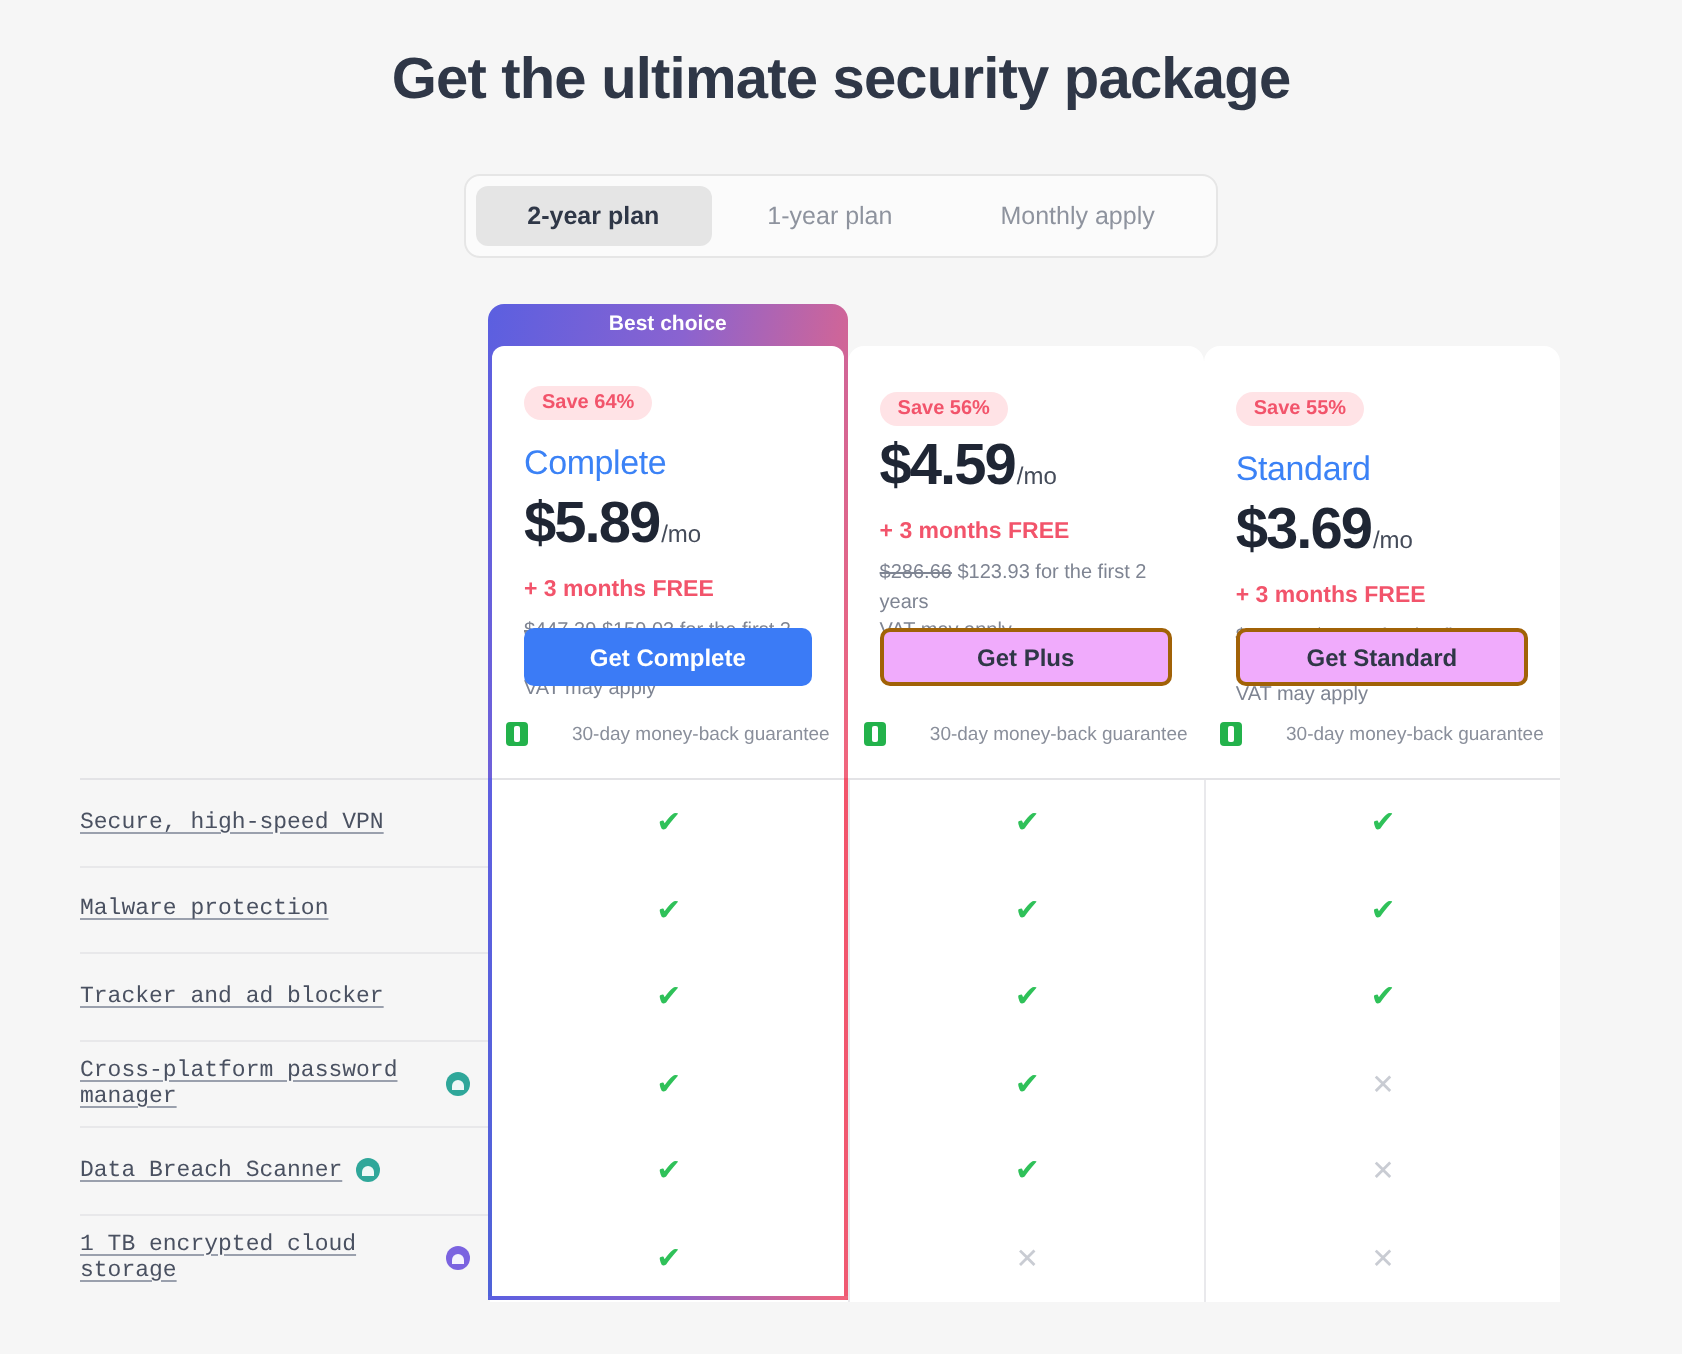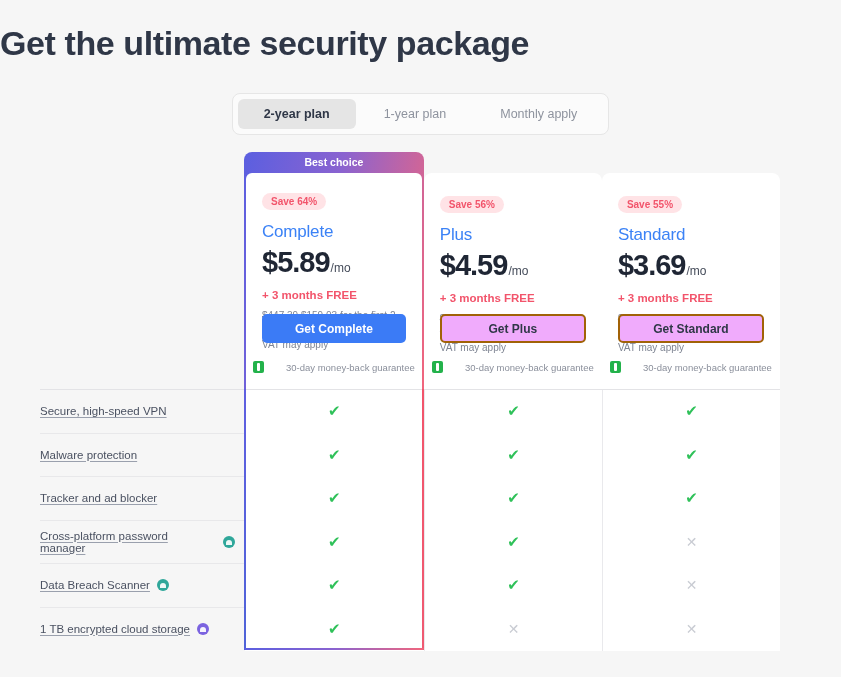--- a/index.html
+++ b/index.html
@@ -9,22 +9,22 @@
     height: 677px;
     background: #f6f6f6;
     font-family: "Liberation Sans", sans-serif;
     color: #2c3444;
     overflow: hidden;
     position: relative;
   }
 
   
   .page-title {
-    text-align: left;
-    font-size: 34px;
+    text-align: center;
+    font-size: 29px;
     font-weight: bold;
     letter-spacing: -0.4px;
     color: #2f3747;
     padding-top: 24px;
   }
 
   
   .toggle-wrap {
     display: flex;
     justify-content: center;
@@ -197,20 +197,21 @@
   }
   .frow:first-child { border-top: 1px solid #e3e3e6; }
   .fname {
     width: 205px;
     padding-right: 10px;
     font-size: 11.5px;
     color: #4a5161;
     display: flex;
     align-items: center;
     gap: 7px;
+    font-family: Liberation Mono, monospace;
   }
   .fname .label {
     text-decoration: underline;
     text-decoration-color: #9aa0ad;
     text-underline-offset: 2px;
     cursor: pointer;
   }
   .pill {
     width: 12px; height: 12px;
     border-radius: 50%;
@@ -280,21 +281,21 @@
           <span class="price">$5.89</span>
           <span class="price-per">/mo</span>
         </div><div class="free-line">+ 3 months FREE</div><div class="old-price-line"><span class="strike">$447.39</span> <span>$159.03</span> <span>for the first 2 years</span><span class="vat">VAT may apply</span></div><div class="cta primary">Get Complete</div><div class="guarantee">
           <span class="shield"></span>
           <span>30-day money-back guarantee</span>
         </div></div>
     </div>
     <div class="plan-col">
       <div style="height: 21px;"></div>
       <div class="col-divider" style="left: 0px;"></div>
-      <div class="card"><div class="save-badge">Save 56%</div><div class="plan-name">Plus</div><div class="price-row">
+      <div class="card"><div class="save-badge">Save 56%</div><div class="price-row">
           <span class="price">$4.59</span>
           <span class="price-per">/mo</span>
         </div><div class="free-line">+ 3 months FREE</div><div class="old-price-line"><span class="strike">$286.66</span> <span>$123.93</span> <span>for the first 2 years</span><span class="vat">VAT may apply</span></div><div class="cta secondary">Get Plus</div><div class="guarantee">
           <span class="shield"></span>
           <span>30-day money-back guarantee</span>
         </div></div>
     </div>
     <div class="plan-col">
       <div style="height: 21px;"></div>
       <div class="col-divider" style="left: 0px;"></div>

